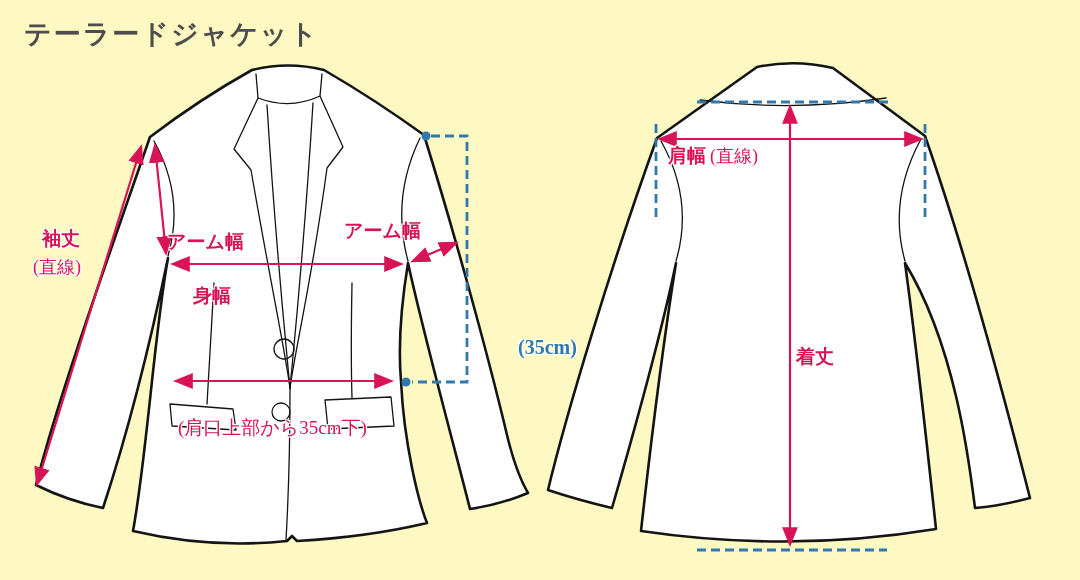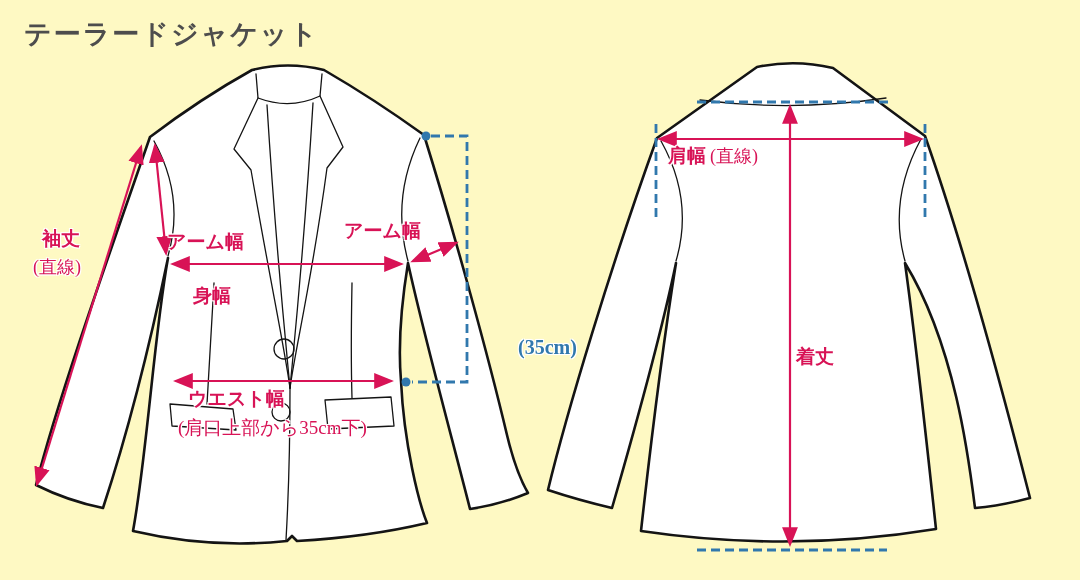--- a/index.html
+++ b/index.html
@@ -118,21 +118,20 @@
 
   <div class="label fs23" style="left:42px;top:226px;">袖丈</div>
   <div class="label fs18" style="left:33px;top:255px;">(直線)</div>
 
   <div class="label fs23" style="left:167px;top:201px;margin-top:28px;">アーム幅</div>
 
   <div class="label fs23" style="left:193px;top:272px;margin-top:11px;">身幅</div>
 
   <div class="label fs23" style="left:344px;top:218px;">アーム幅</div>
 
-  <div class="label fs23" style="left:188px;top:386px;">ウエスト幅</div>
   <div class="label fs19" style="left:178px;top:415px;">(肩口上部から35cm下)</div>
 
   <div class="label blue fs20" style="left:470px;top:336px;">(35cm)</div>
 
   <div class="label inlinepair" style="left:668px;top:143px;">
     <span class="fs23">肩幅</span>
     <span class="fs18">(直線)</span>
   </div>
 
   <div class="label fs23" style="left:796px;top:344px;">着丈</div>

